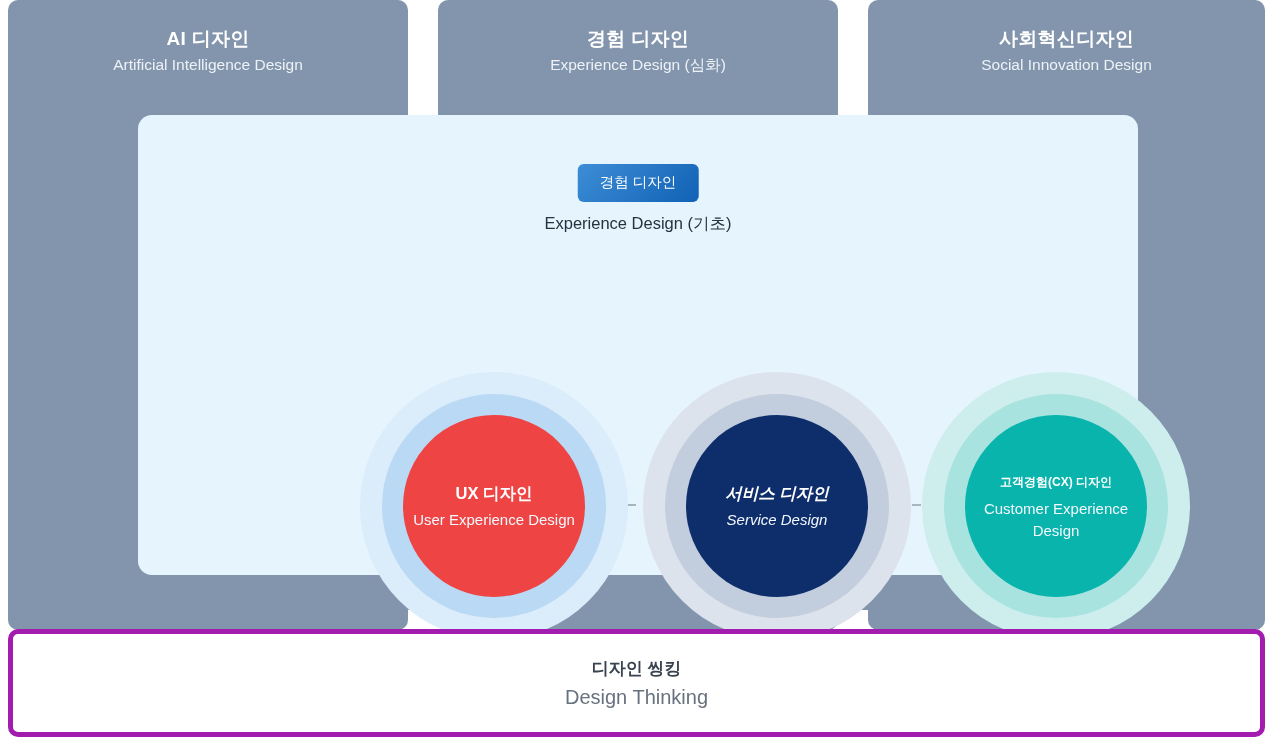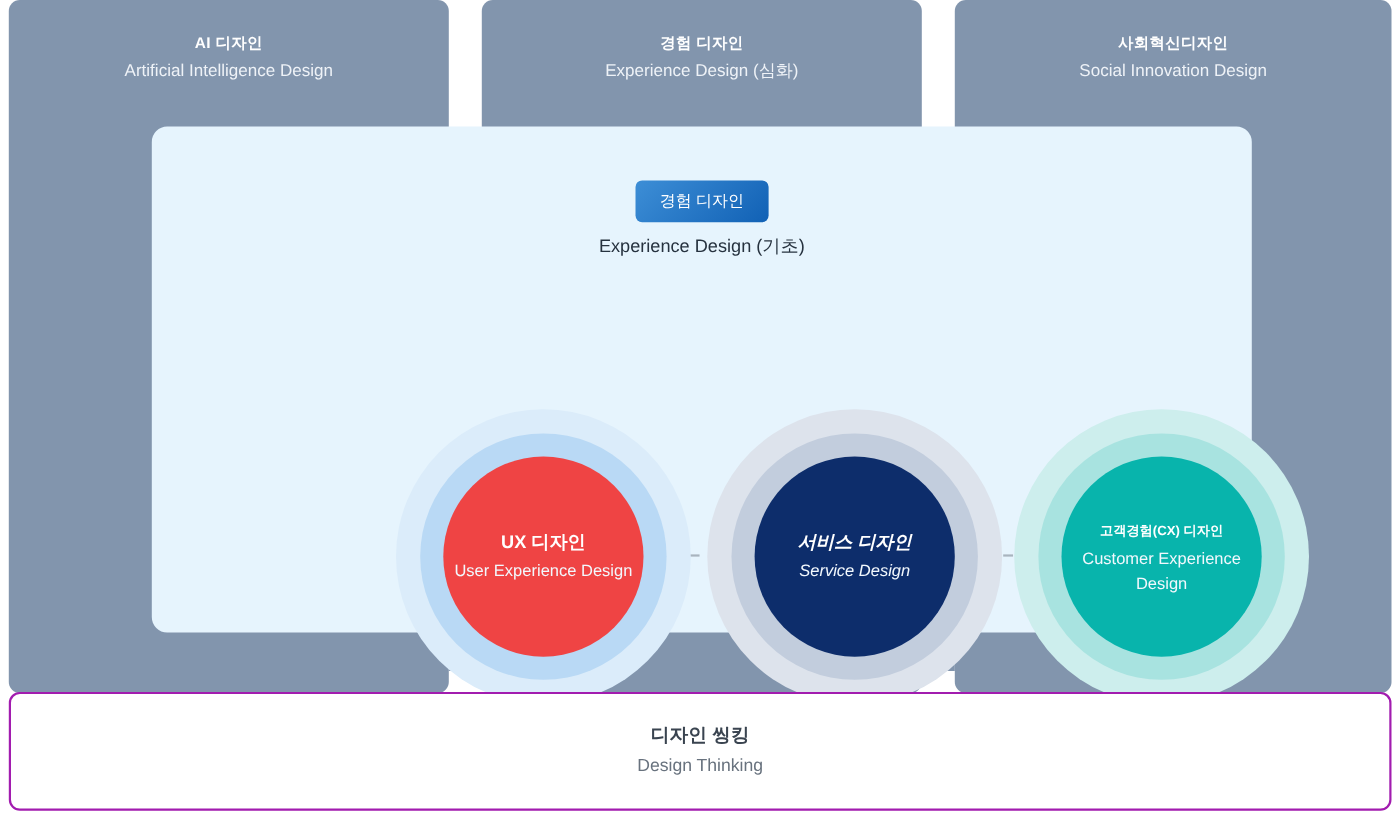--- a/index.html
+++ b/index.html
@@ -27,21 +27,21 @@
     background: #8295ad;
     border-radius: 10px;
     padding-top: 26px;
     text-align: center;
   }
   #panel-ai  { left: 8px;   width: 400px; }
   #panel-ex  { left: 438px; width: 400px; }
   #panel-si  { left: 868px; width: 397px; }
 
   .panel-title-ko {
-    font-size: 14px;
+    font-size: 19px;
     font-weight: bold;
     color: #ffffff;
     letter-spacing: .3px;
     line-height: 26px;
   }
   .panel-title-en {
     font-size: 15.5px;
     font-weight: 400;
     color: #eef2f7;
     line-height: 26px;
@@ -162,35 +162,35 @@
   }
 
   
   #bottom-bar {
     position: absolute;
     left: 8px;
     top: 629px;
     width: 1257px;
     height: 108px;
     background: #ffffff;
-    border: 2px solid #a21caf;
+    border: 5px solid #a21caf;
     border-radius: 10px;
     display: flex;
     flex-direction: column;
     align-items: center;
     justify-content: center;
   }
   #bottom-title-ko {
     font-size: 17px;
     font-weight: bold;
     color: #3a4450;
     line-height: 28px;
   }
   #bottom-title-en {
-    font-size: 16px;
+    font-size: 20px;
     font-weight: 400;
     color: #68727e;
     line-height: 28px;
   }
 </style>
 </head>
 <body>
 
 <div id="stage">
 

